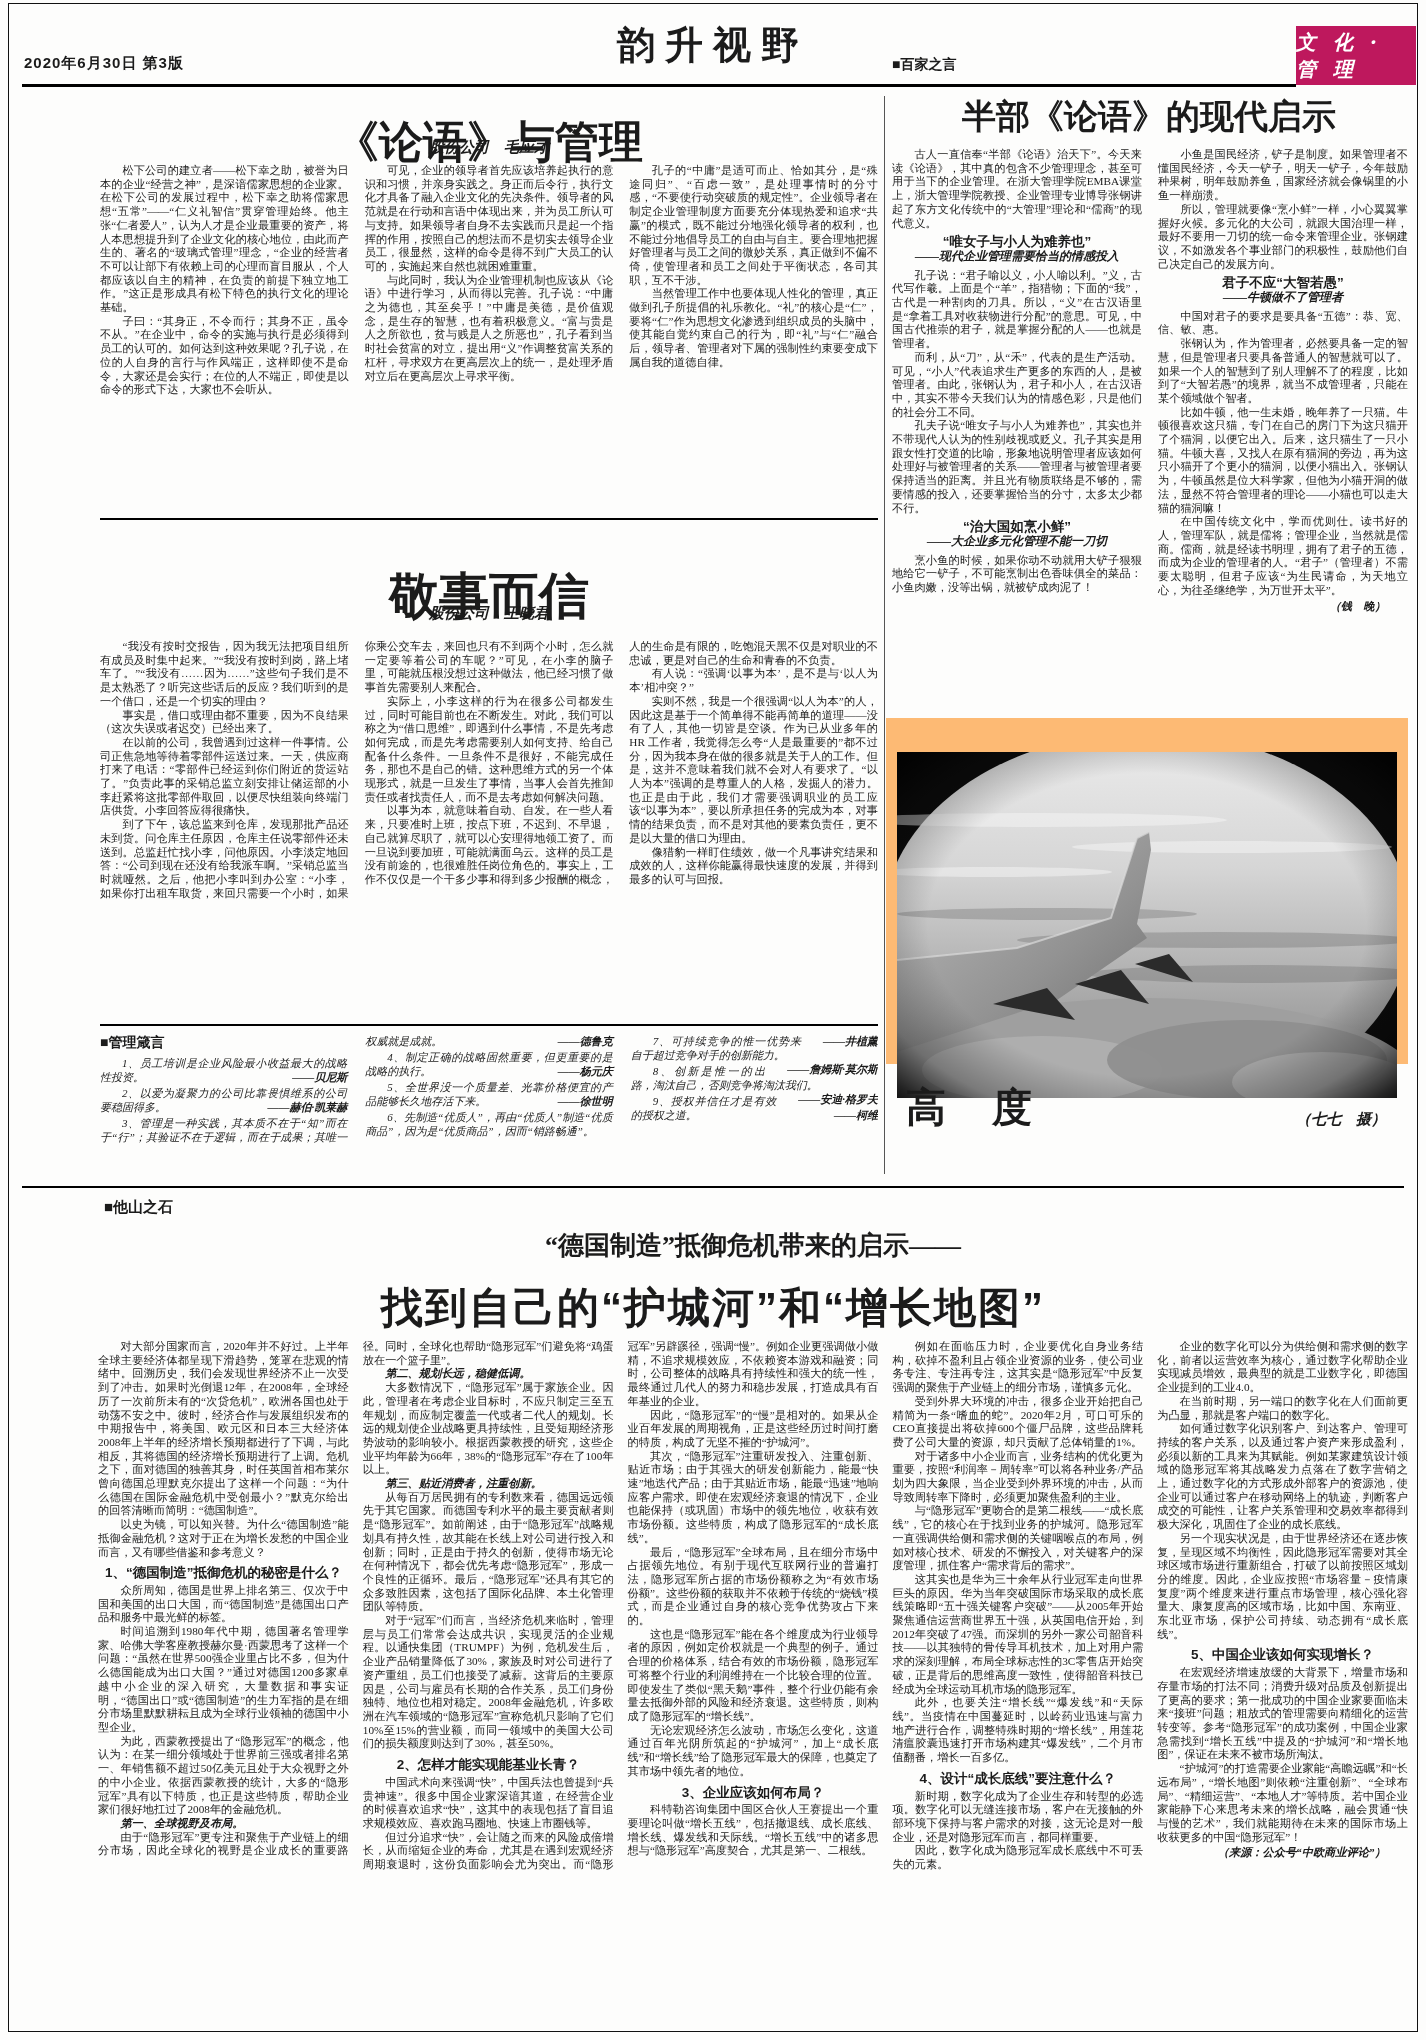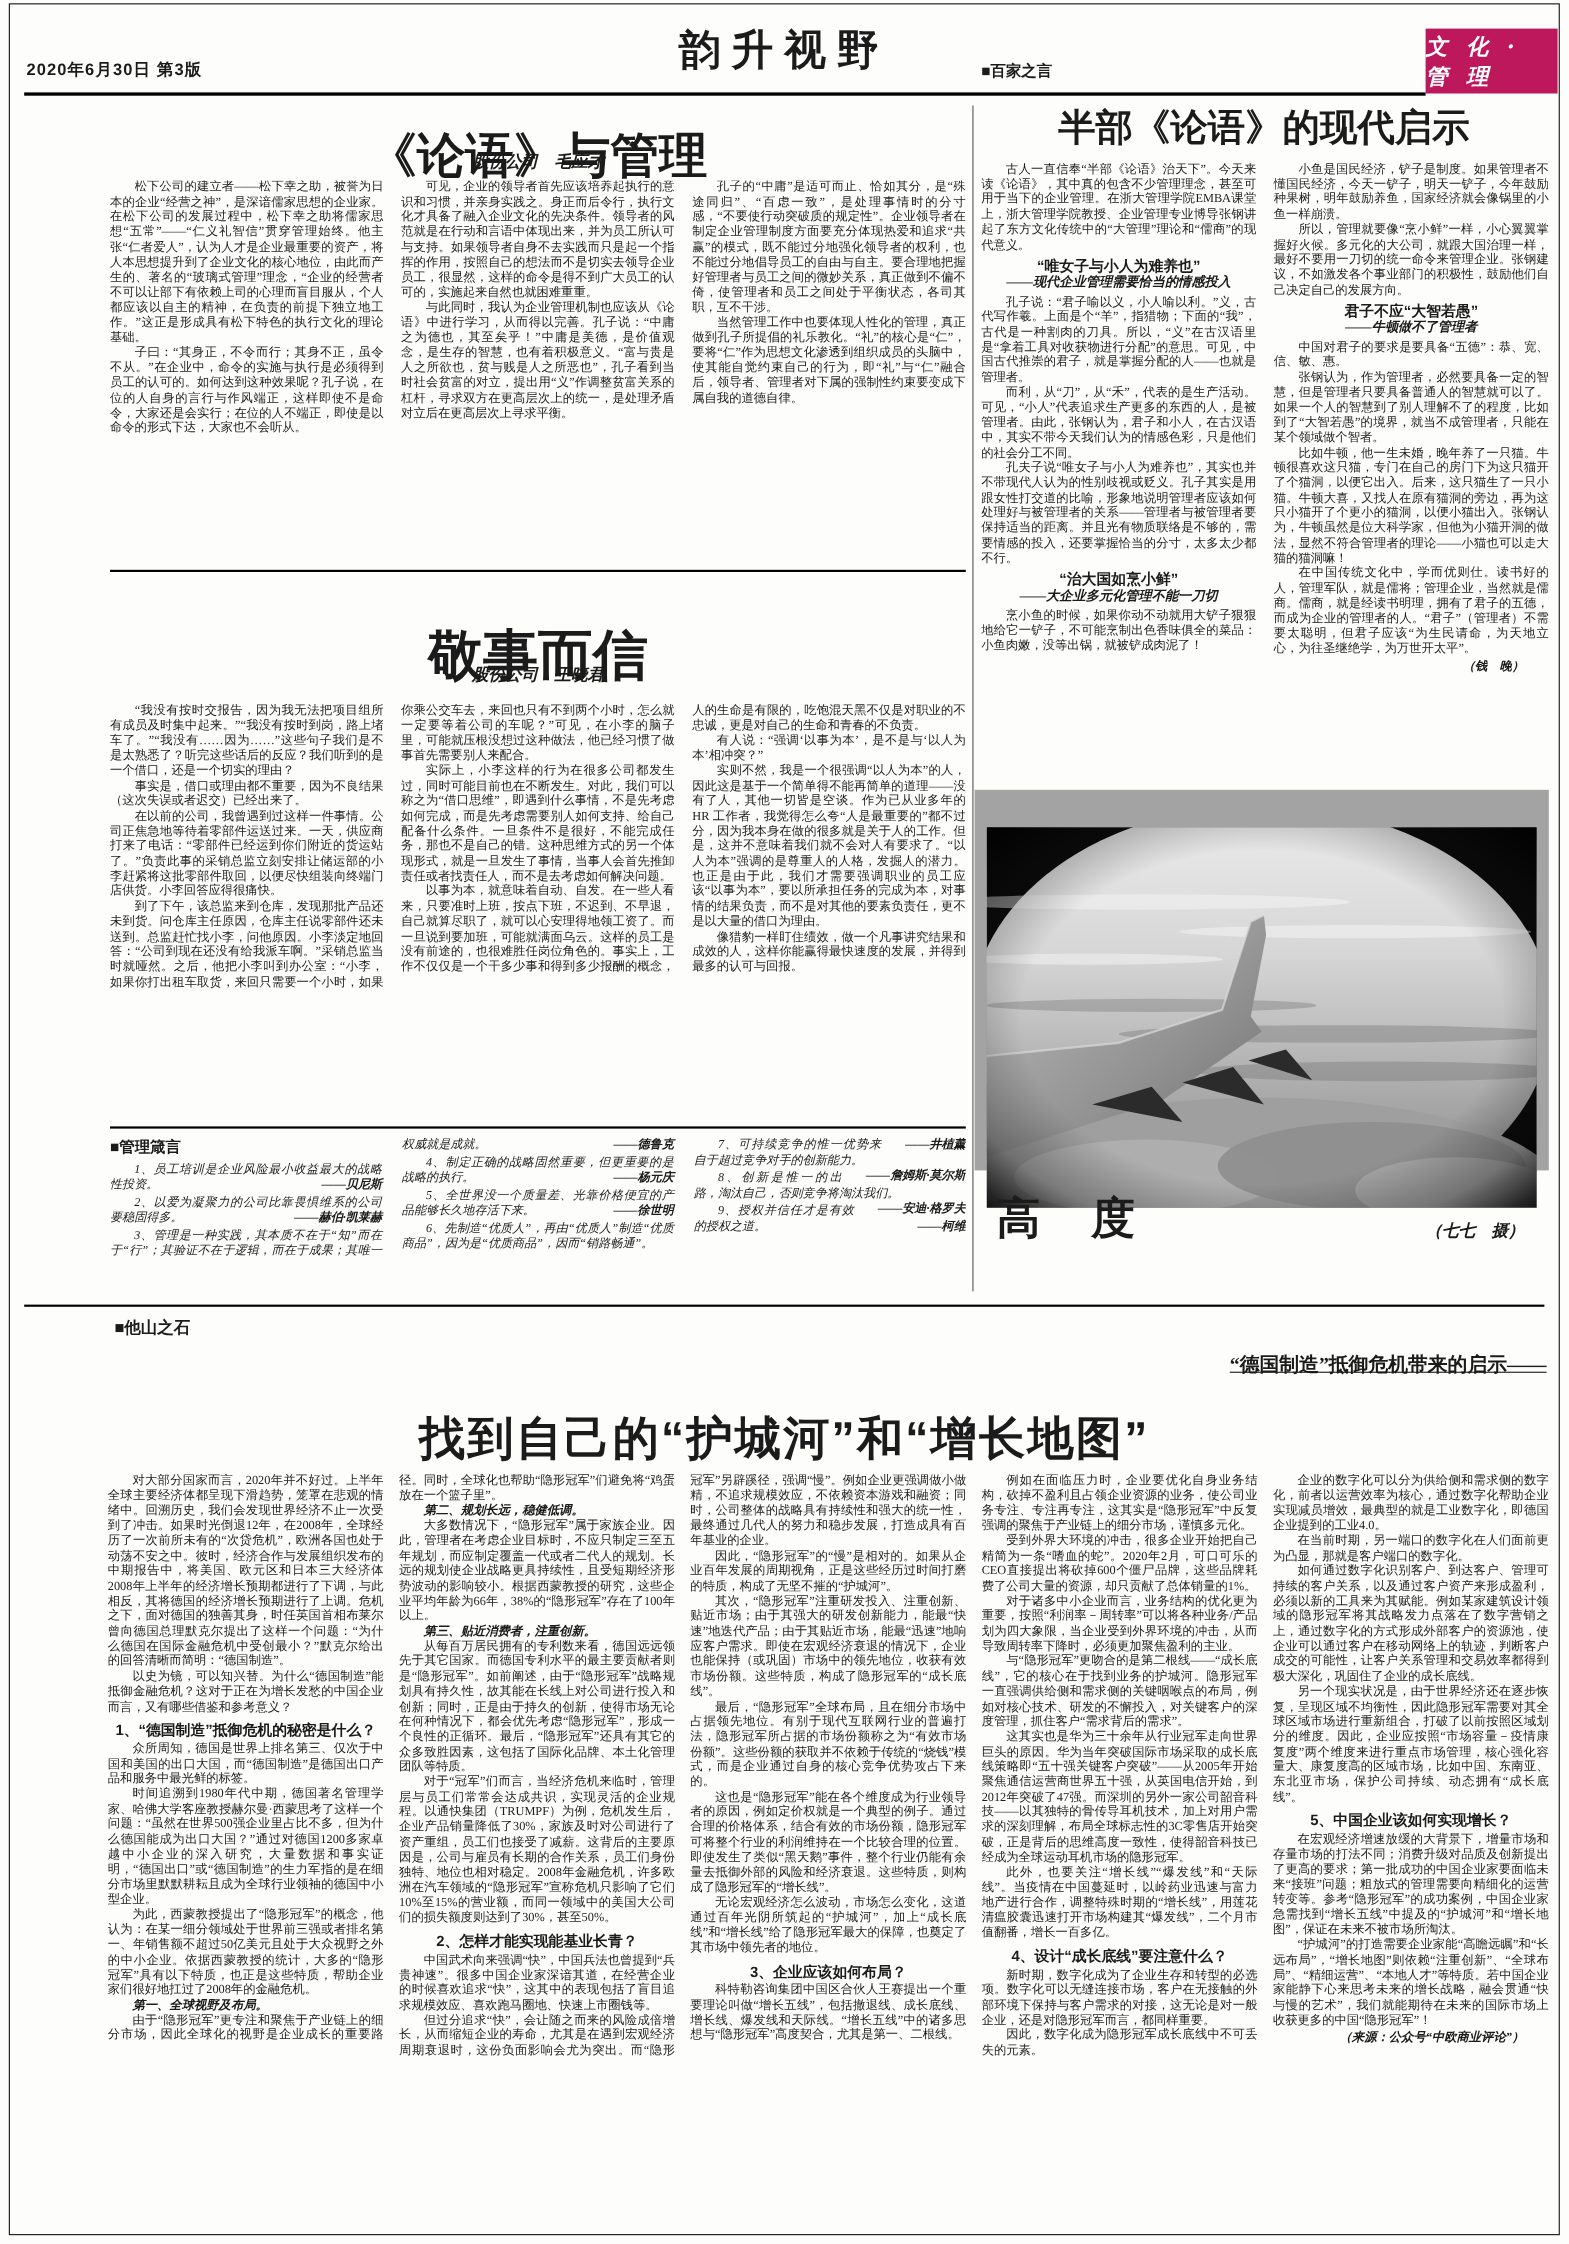--- a/index.html
+++ b/index.html
@@ -39,27 +39,27 @@
   #bj-title{left:890px;top:76px;width:518px;font-size:34px;}
   #bj-body{left:892px;top:148px;width:516px;height:562px;}
   
   .blk-p{margin:0;text-indent:2em;}
   .blk-h{font-family:"Liberation Sans",sans-serif;font-weight:700;font-size:13.5px;text-align:center;text-indent:0;margin:5px 0 1px;}
   .blk-hk{font-style:italic;font-weight:700;font-size:12px;text-align:center;text-indent:0;margin:0 0 5px;}
   .blk-q{font-family:"Liberation Sans",sans-serif;font-weight:700;font-size:13.5px;text-align:center;text-indent:0;margin:7px 0 4px;}
   .blk-lead{font-style:italic;font-weight:700;text-indent:2em;margin:0;}
   .blk-credit{text-align:right;font-style:italic;font-weight:700;text-indent:0;margin:2px 2em 0 0;}
   
-  #photo-panel{position:absolute;left:886px;top:718px;width:522px;height:346px;background:#a3a3a3;}
+  #photo-panel{position:absolute;left:886px;top:718px;width:522px;height:346px;background:#fdba74;}
   #photo-img{position:absolute;left:11px;top:34px;width:500px;height:346px;display:block;}
   #photo-caption{position:absolute;left:20px;top:362px;font-family:"DejaVu Serif",serif;font-weight:900;font-size:40px;letter-spacing:16px;}
   #photo-credit{position:absolute;right:22px;top:392px;font-style:italic;font-weight:700;font-size:15px;}
   
   #ts-label{position:absolute;left:104px;top:1198px;font-family:"Liberation Sans",sans-serif;font-weight:900;font-size:15px;}
-  #ts-kicker{position:absolute;left:100px;top:1228px;width:1306px;text-align:right;font-size:18px;font-weight:700;text-decoration:underline;}
+  #ts-kicker{position:absolute;left:100px;top:1228px;width:1306px;text-align:center;font-size:26px;font-weight:700;}
   #ts-title{left:60px;top:1258px;width:1306px;font-size:42px;letter-spacing:2px;}
   #ts-body{left:98px;top:1340px;width:1310px;height:680px;}
 </style>
 </head>
 <body>
 
 <div class="page">
   <div class="frame"></div>
 
   <div class="dateline">2020年6月30日  第3版</div>

